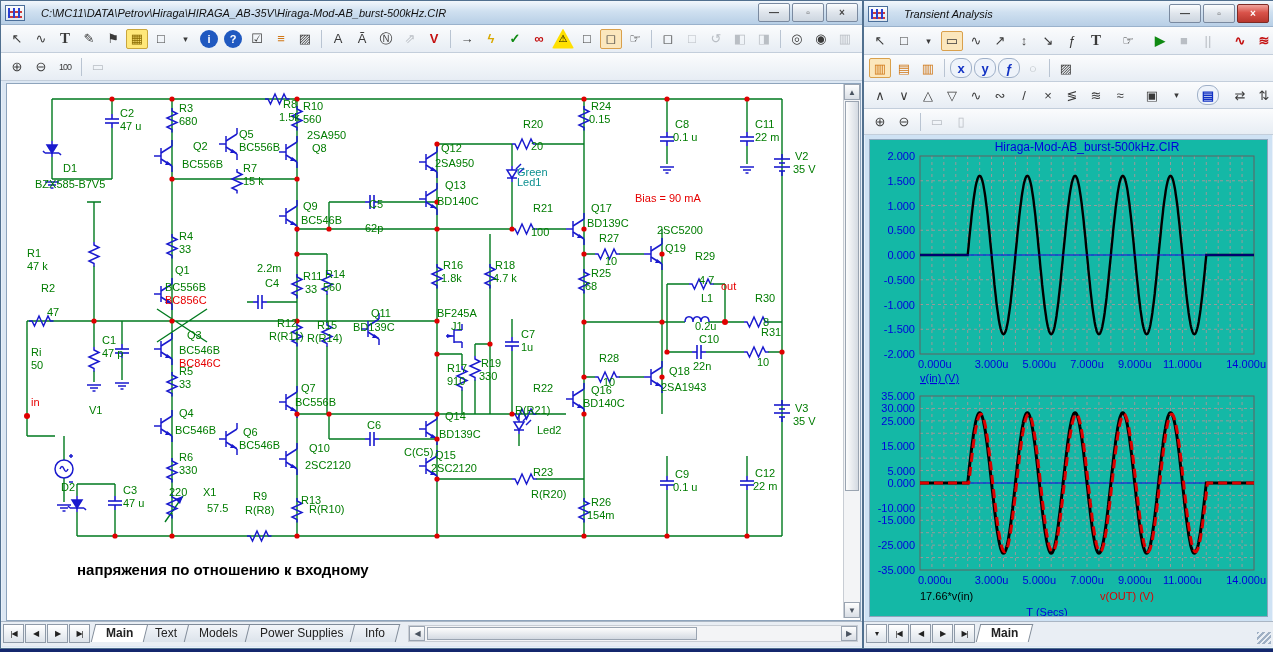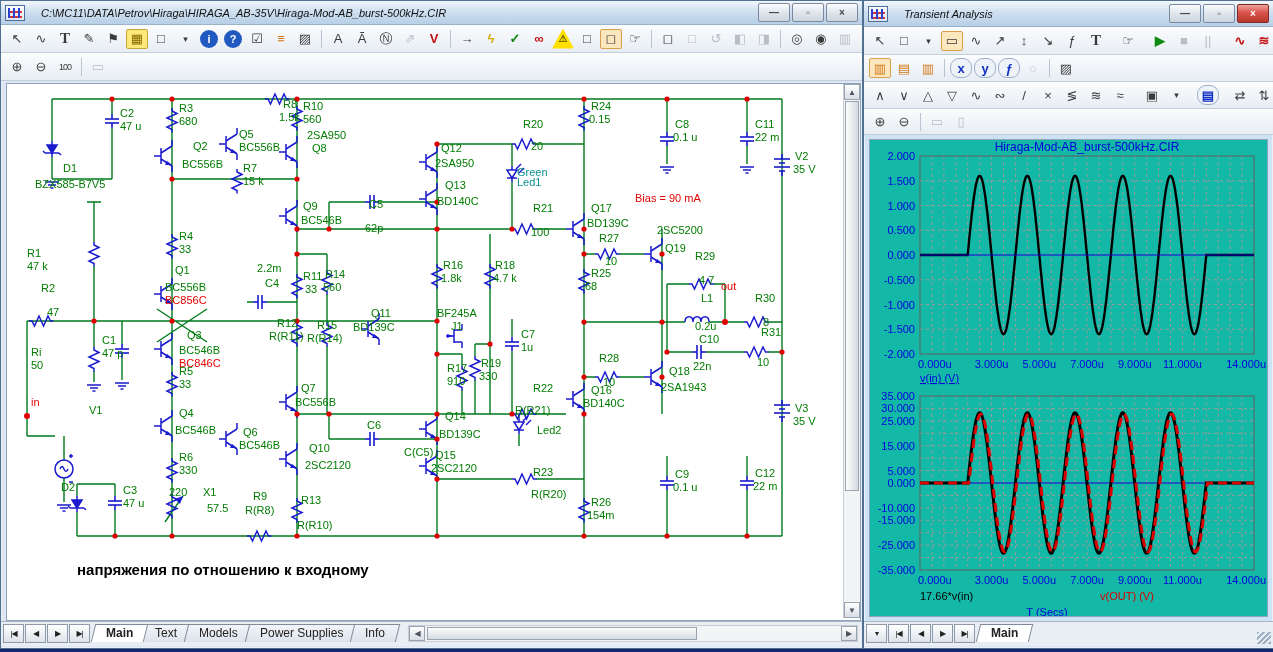--- a/index.html
+++ b/index.html
@@ -414,21 +414,21 @@
           <span class="slbl" style="left: 316px; top: 198px;">560</span>
           <span class="slbl" style="left: 270px; top: 234px;">R12</span>
           <span class="slbl" style="left: 262px; top: 247px;">R(R11)</span>
           <span class="slbl" style="left: 310px; top: 236px;">R15</span>
           <span class="slbl" style="left: 300px; top: 249px;">R(R14)</span>
           <span class="slbl" style="left: 294px; top: 299px;">Q7</span>
           <span class="slbl" style="left: 288px; top: 313px;">BC556B</span>
           <span class="slbl" style="left: 302px; top: 359px;">Q10</span>
           <span class="slbl" style="left: 298px; top: 376px;">2SC2120</span>
           <span class="slbl" style="left: 294px; top: 411px;">R13</span>
-          <span class="slbl" style="left: 290px; top: 436px;">R(R10)</span>
+          <span class="slbl" style="left: 290px; top: 420px; padding-left: 12px;">R(R10)</span>
           <span class="slbl" style="left: 362px; top: 115px;">C5</span>
           <span class="slbl" style="left: 358px; top: 139px;">62p</span>
           <span class="slbl" style="left: 360px; top: 336px;">C6</span>
           <span class="slbl" style="left: 352px; top: 363px; margin-left: 45px;">C(C5)</span>
           <span class="slbl" style="left: 364px; top: 224px;">Q11</span>
           <span class="slbl" style="left: 346px; top: 238px;">BD139C</span>
           <span class="slbl" style="left: 434px; top: 59px;">Q12</span>
           <span class="slbl" style="left: 428px; top: 74px;">2SA950</span>
           <span class="slbl" style="left: 438px; top: 96px;">Q13</span>
           <span class="slbl" style="left: 430px; top: 112px;">BD140C</span>

